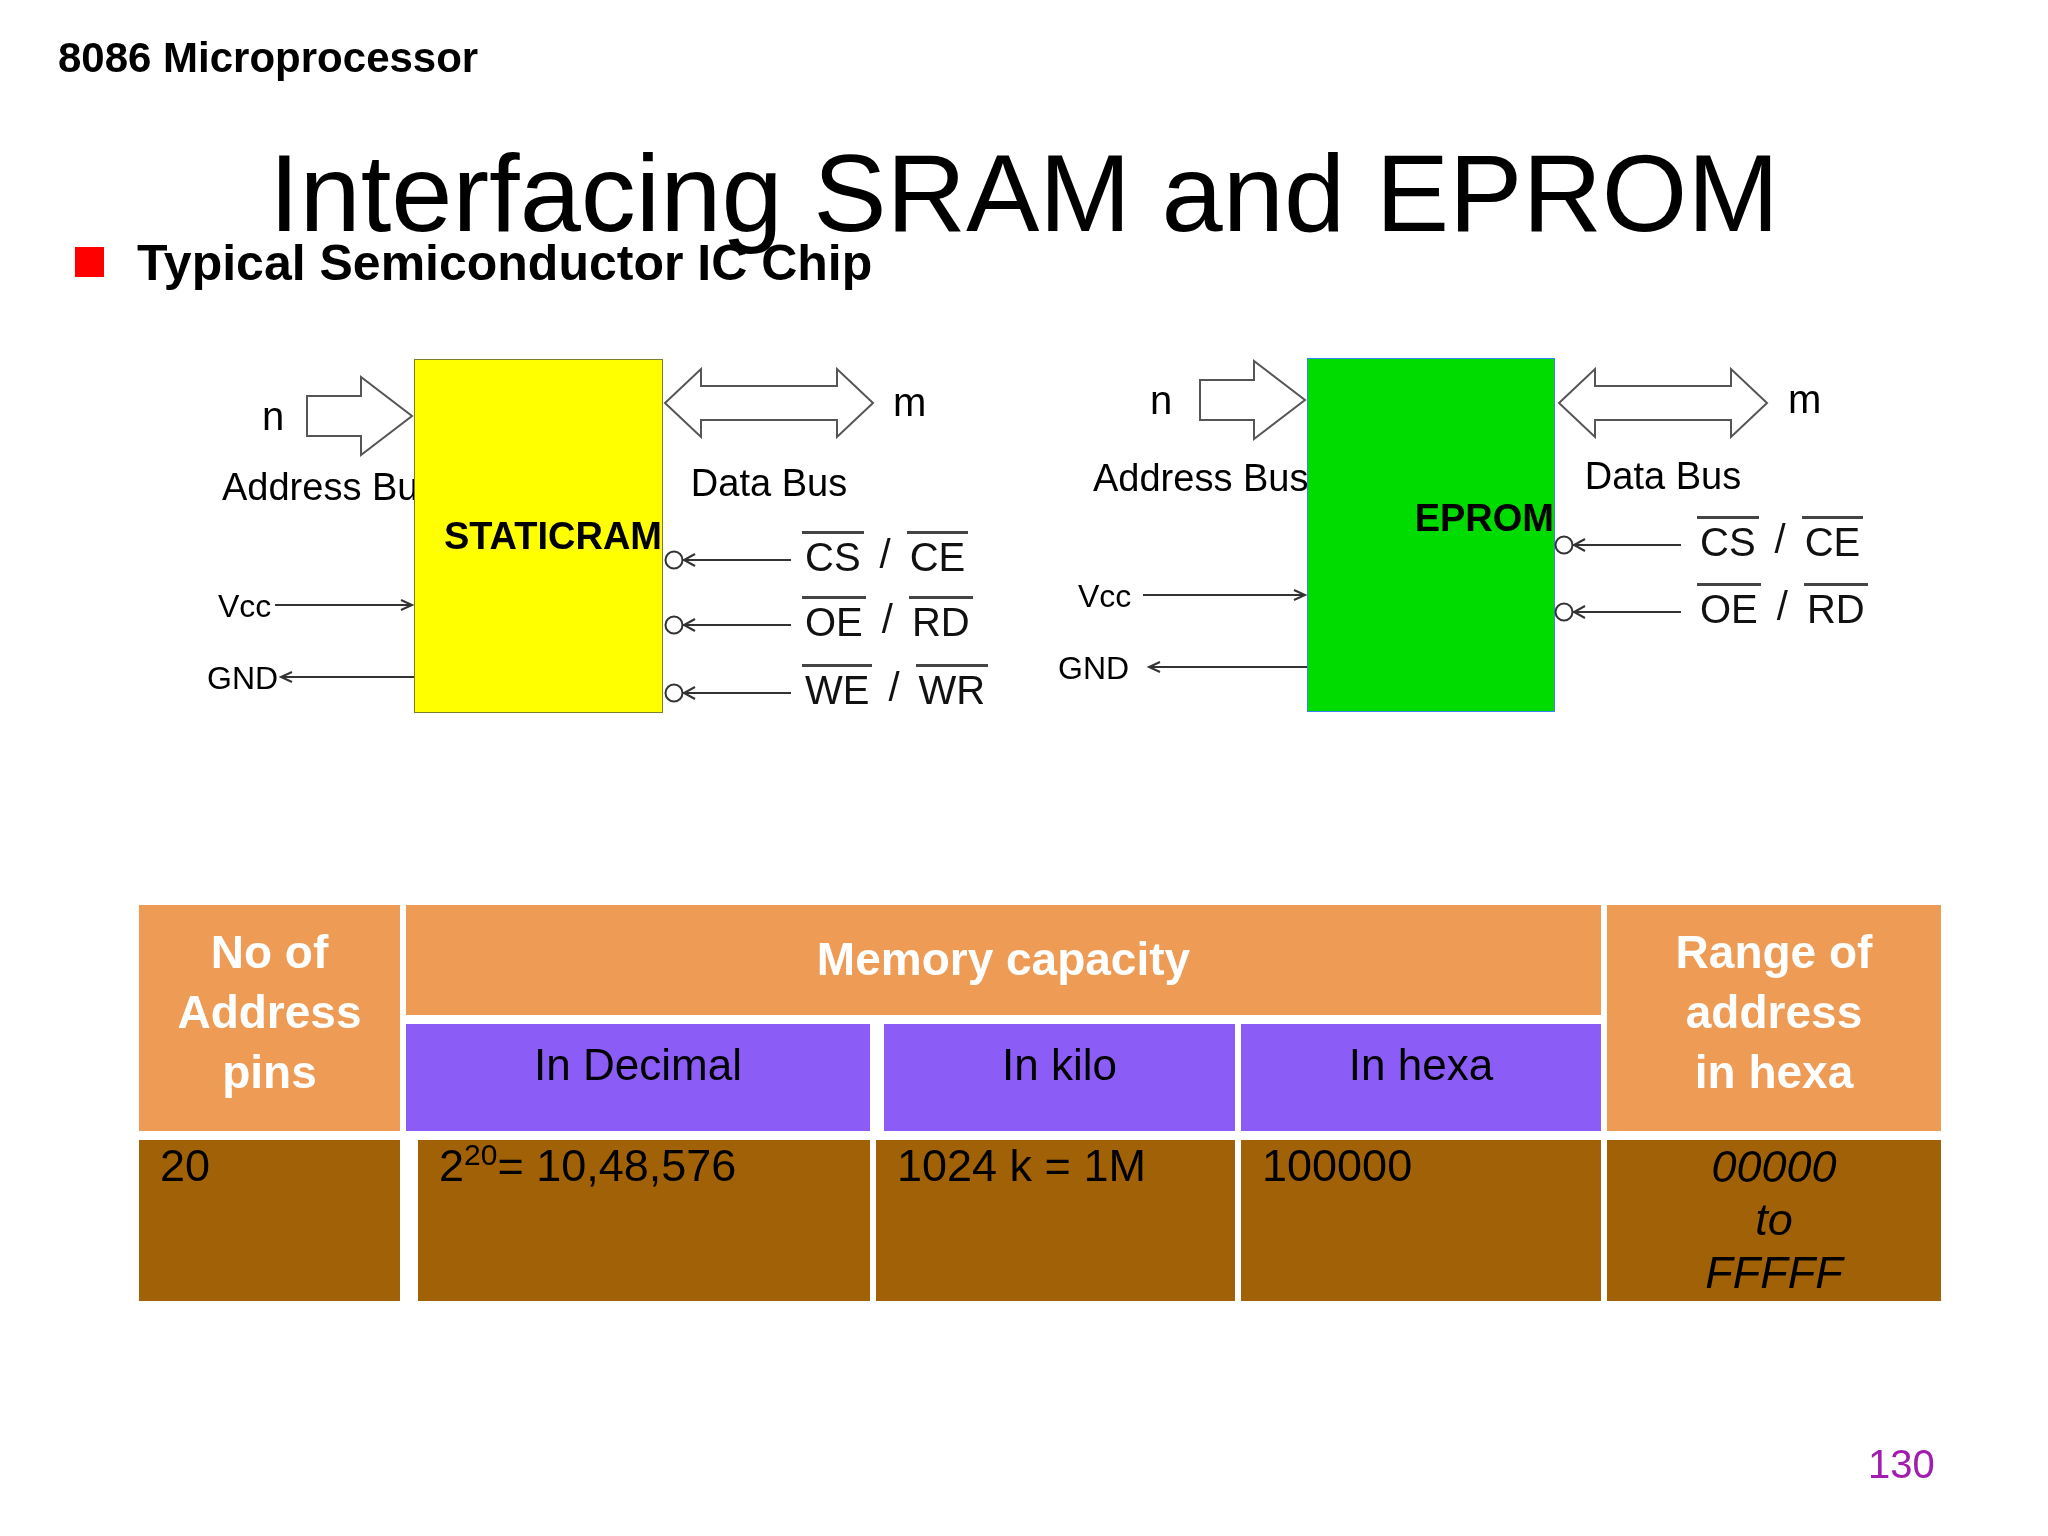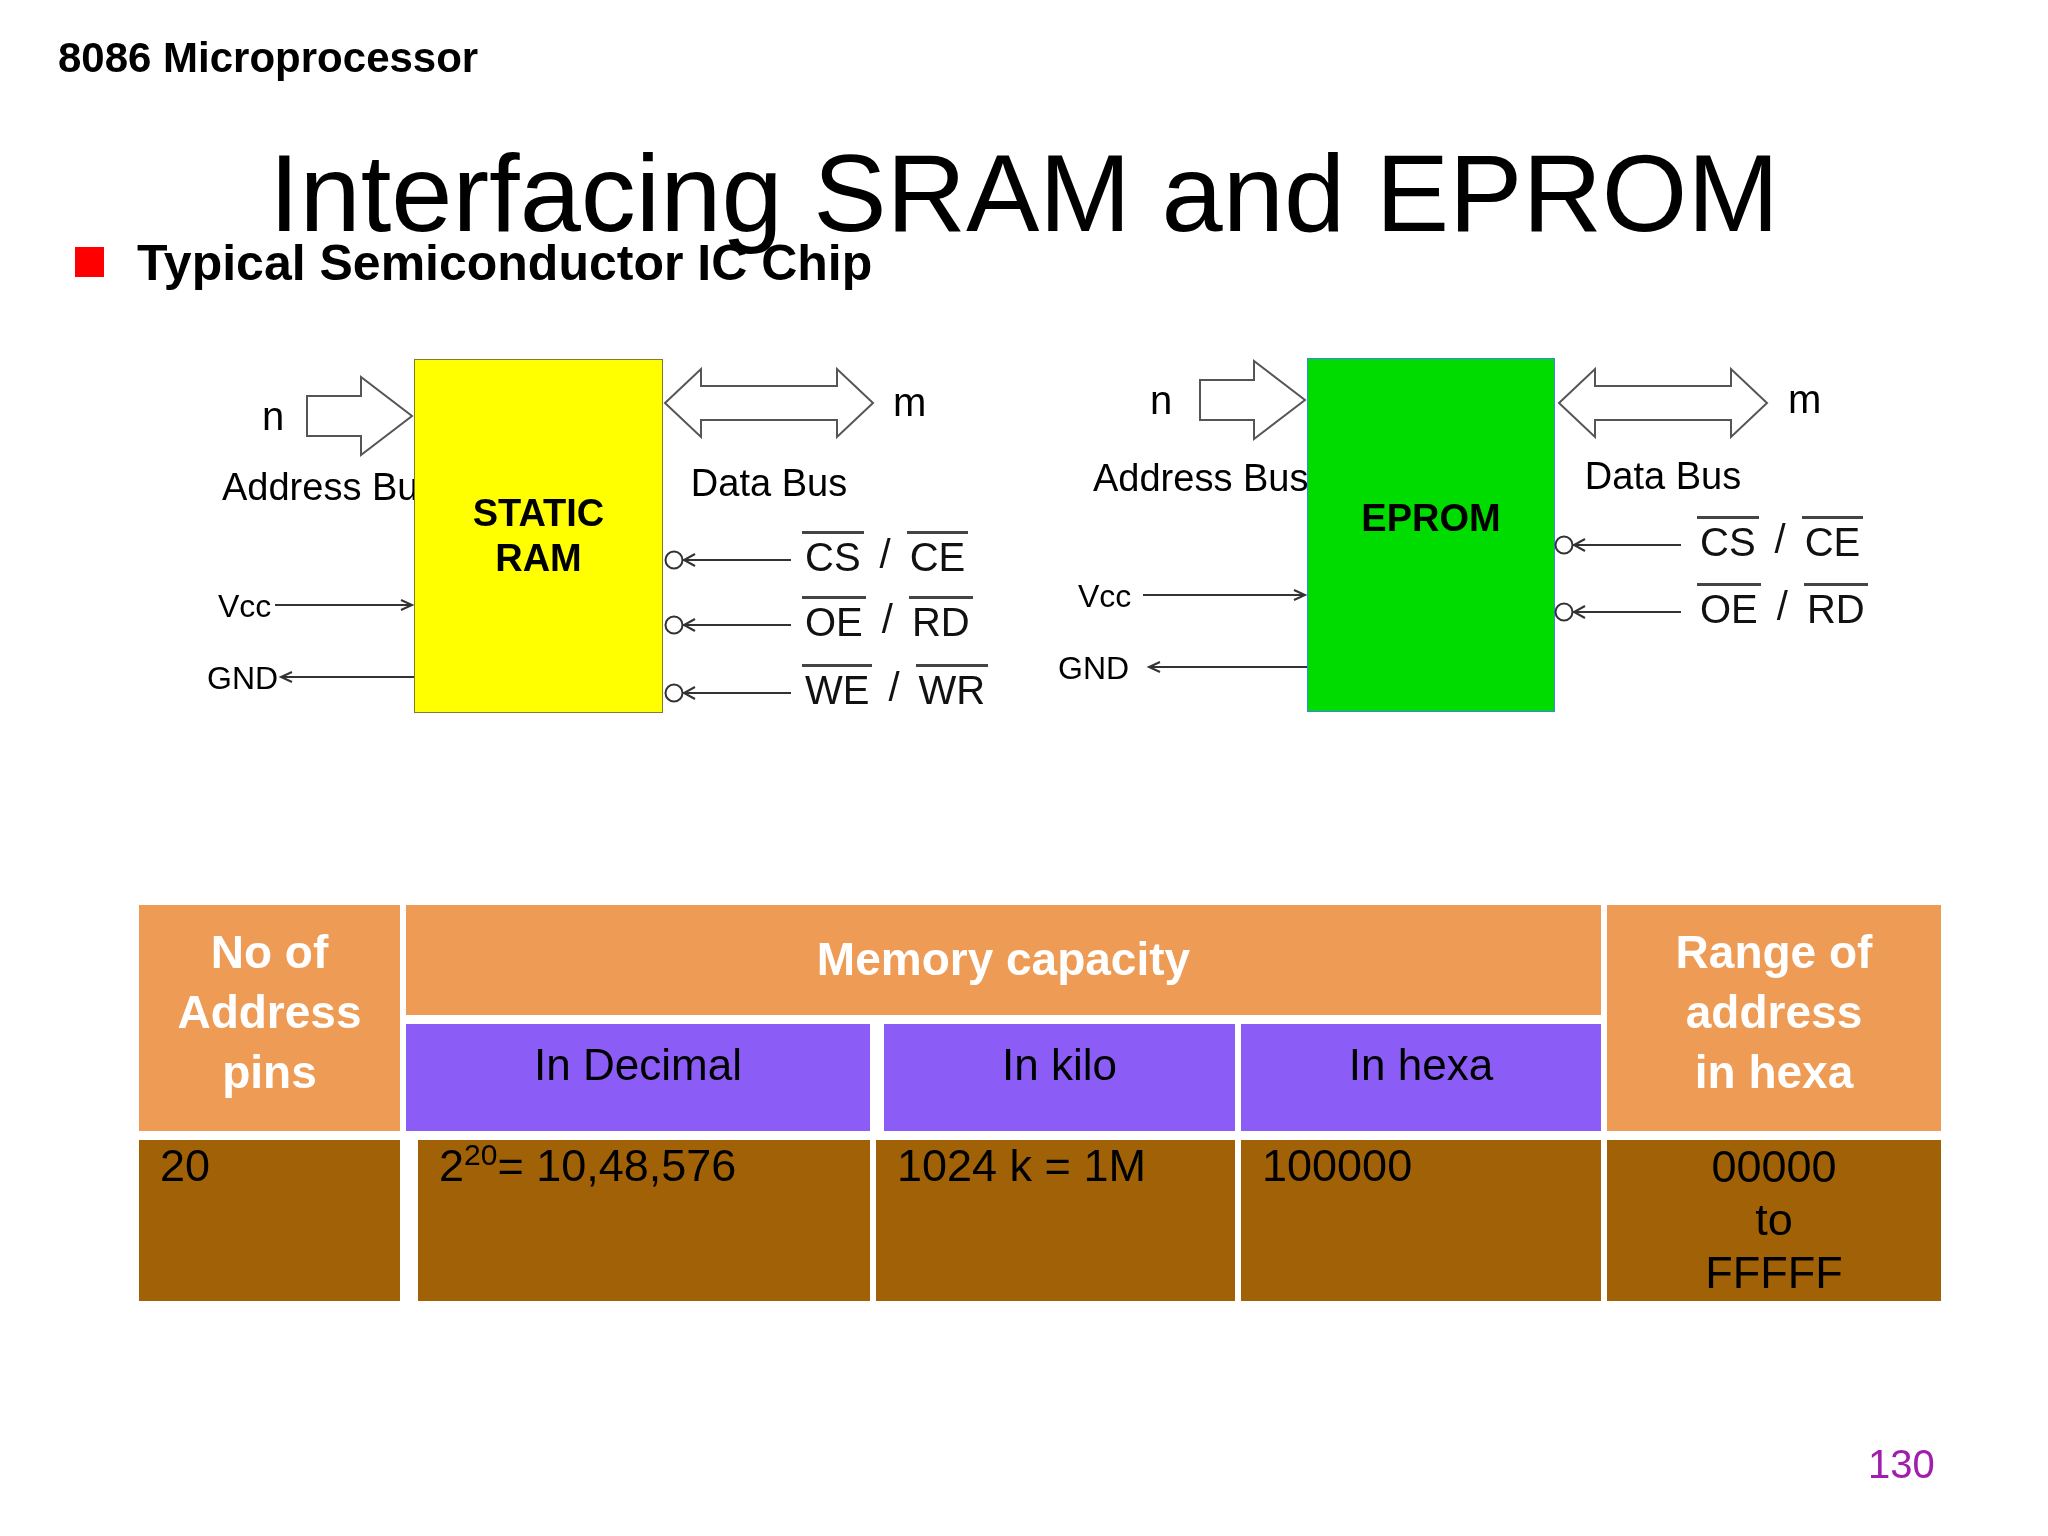--- a/index.html
+++ b/index.html
@@ -8,21 +8,21 @@
   .abs{position:absolute;}
   .kicker{left:58px;top:34px;font-size:42px;font-weight:bold;letter-spacing:0;}
   .title{left:0;right:0;top:138px;text-align:center;font-size:110px;font-weight:400;line-height:1.0;}
   .bullet-sq{left:75px;top:247px;width:29px;height:30px;background:#ff0000;}
   .bullet-text{left:137px;top:234px;font-size:50px;font-weight:bold;}
 
   
   .dlab{font-size:38px;}
   .dlab-sm{font-size:40px;}
   .pwr{font-size:32px;}
-  .chipbox{display:flex;flex-direction:column;align-items:center;justify-content:center;
+  .chipbox{display:flex;flex-direction:row;align-items:center;justify-content:flex-end;
            font-weight:bold;font-size:38px;line-height:1.18;text-align:center;}
   .sram-box{left:414px;top:359px;width:247px;height:352px;background:#ffff00;border:1px solid #7d7d2a;}
   .eprom-box{left:1307px;top:358px;width:248px;height:354px;background:#00db00;border:1px solid #3b82f6;
              padding-bottom:34px;box-sizing:border-box;}
   .sig{position:absolute;display:flex;gap:16px;font-size:40px;color:#111;line-height:1.0;}
   .ov{border-top:3px solid #444;padding:3px 3px 0 3px;display:inline-block;}
   .sep{padding-top:3px;}
 
   
   .tbl{left:139px;top:905px;display:grid;
@@ -200,21 +200,21 @@
     </div>
 
     <div class="cell dat dat-left" style="grid-area:3/3/4/4;">
       <div>1024 k = 1M</div>
     </div>
 
     <div class="cell dat dat-left" style="grid-area:3/4/4/5;">
       <div>100000</div>
     </div>
 
-    <div class="cell dat dat-center" style="grid-area:3/5/4/6;">
+    <div class="cell dat dat-center" style="grid-area:3/5/4/6;font-style:italic;">
       <div>00000</div>
       <div>to</div>
       <div>FFFFF</div>
     </div>
   </div>
 
   <div class="abs pagenum">130</div>
 </div>
 
 </body></html>

